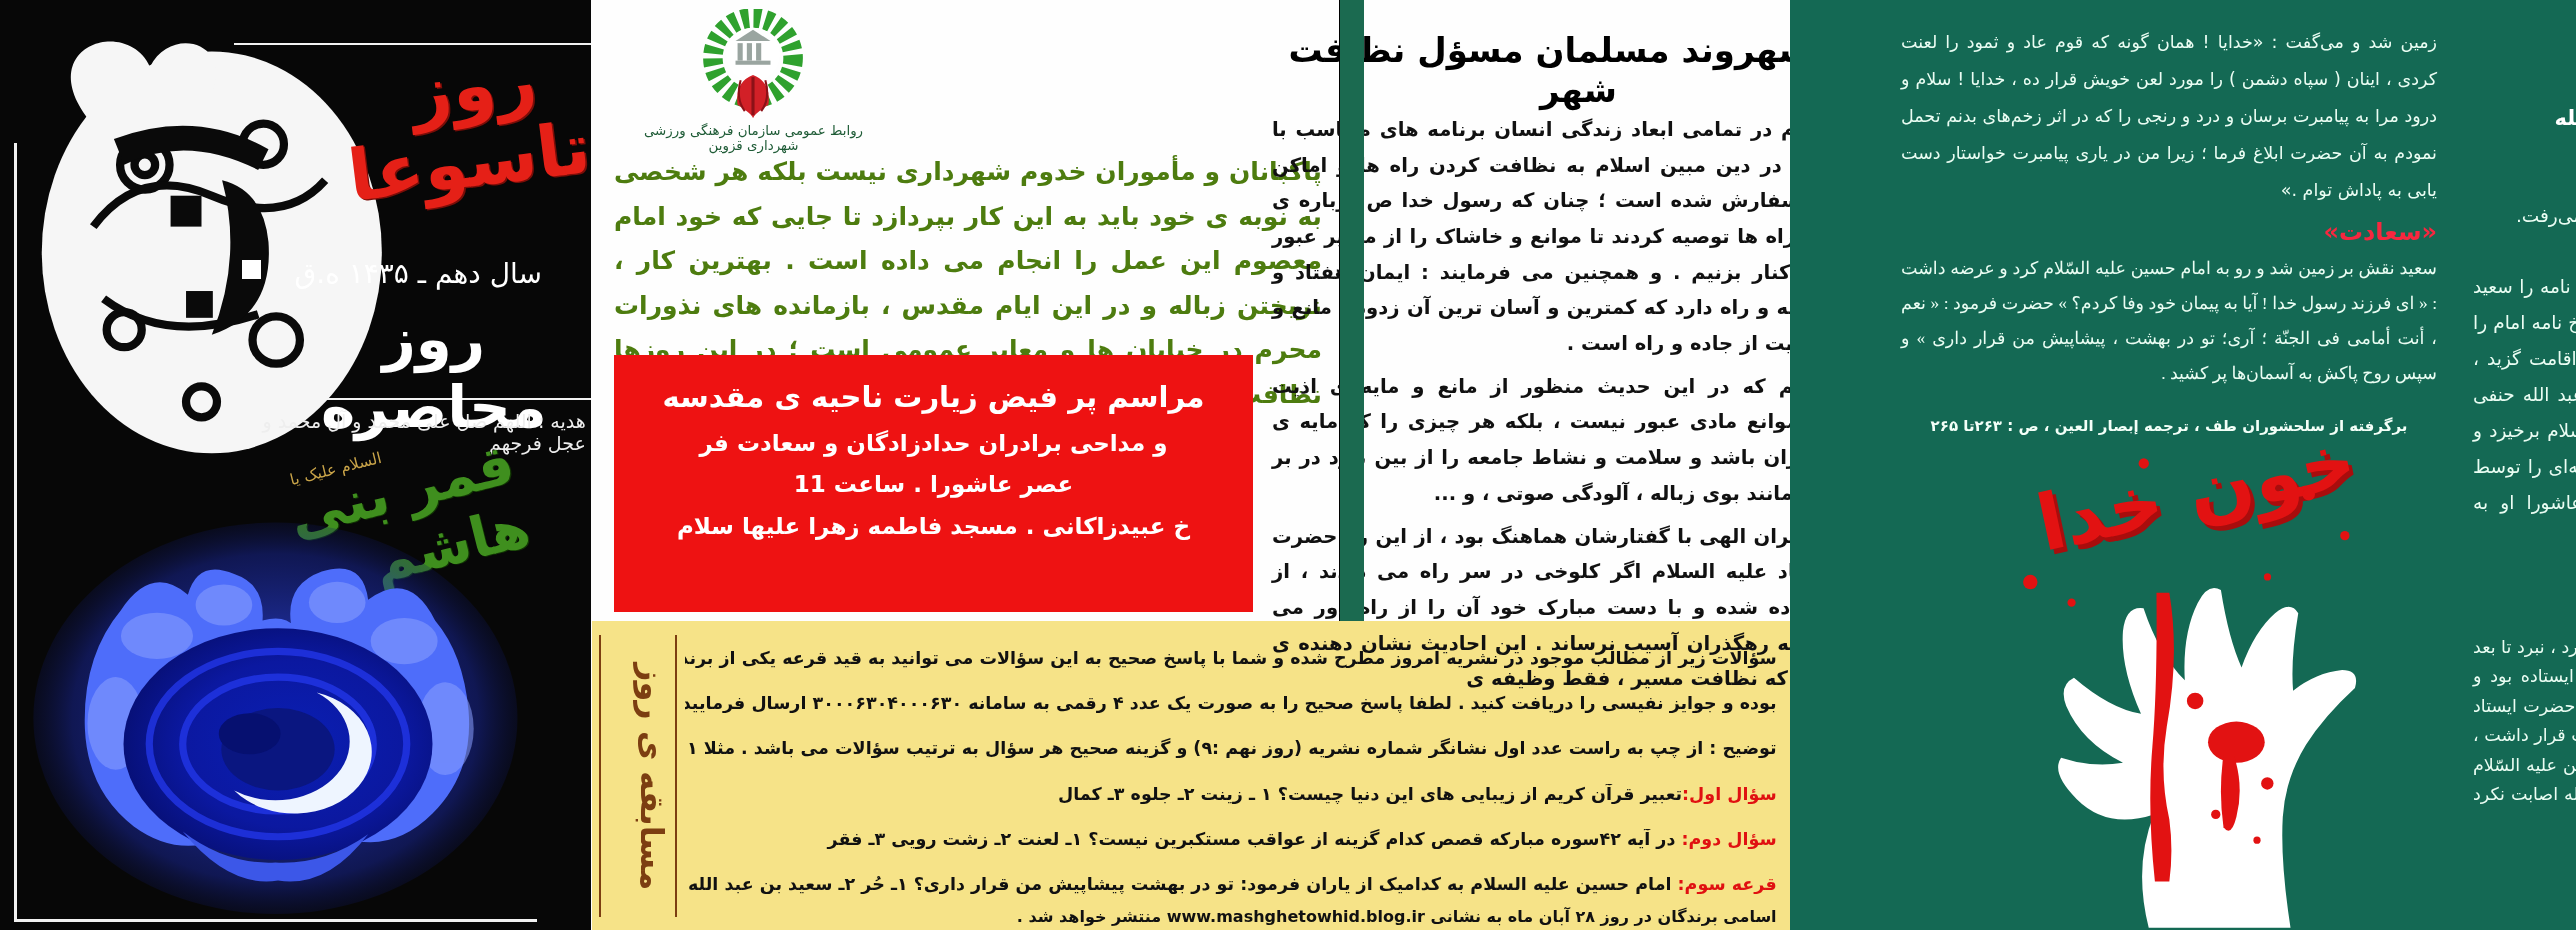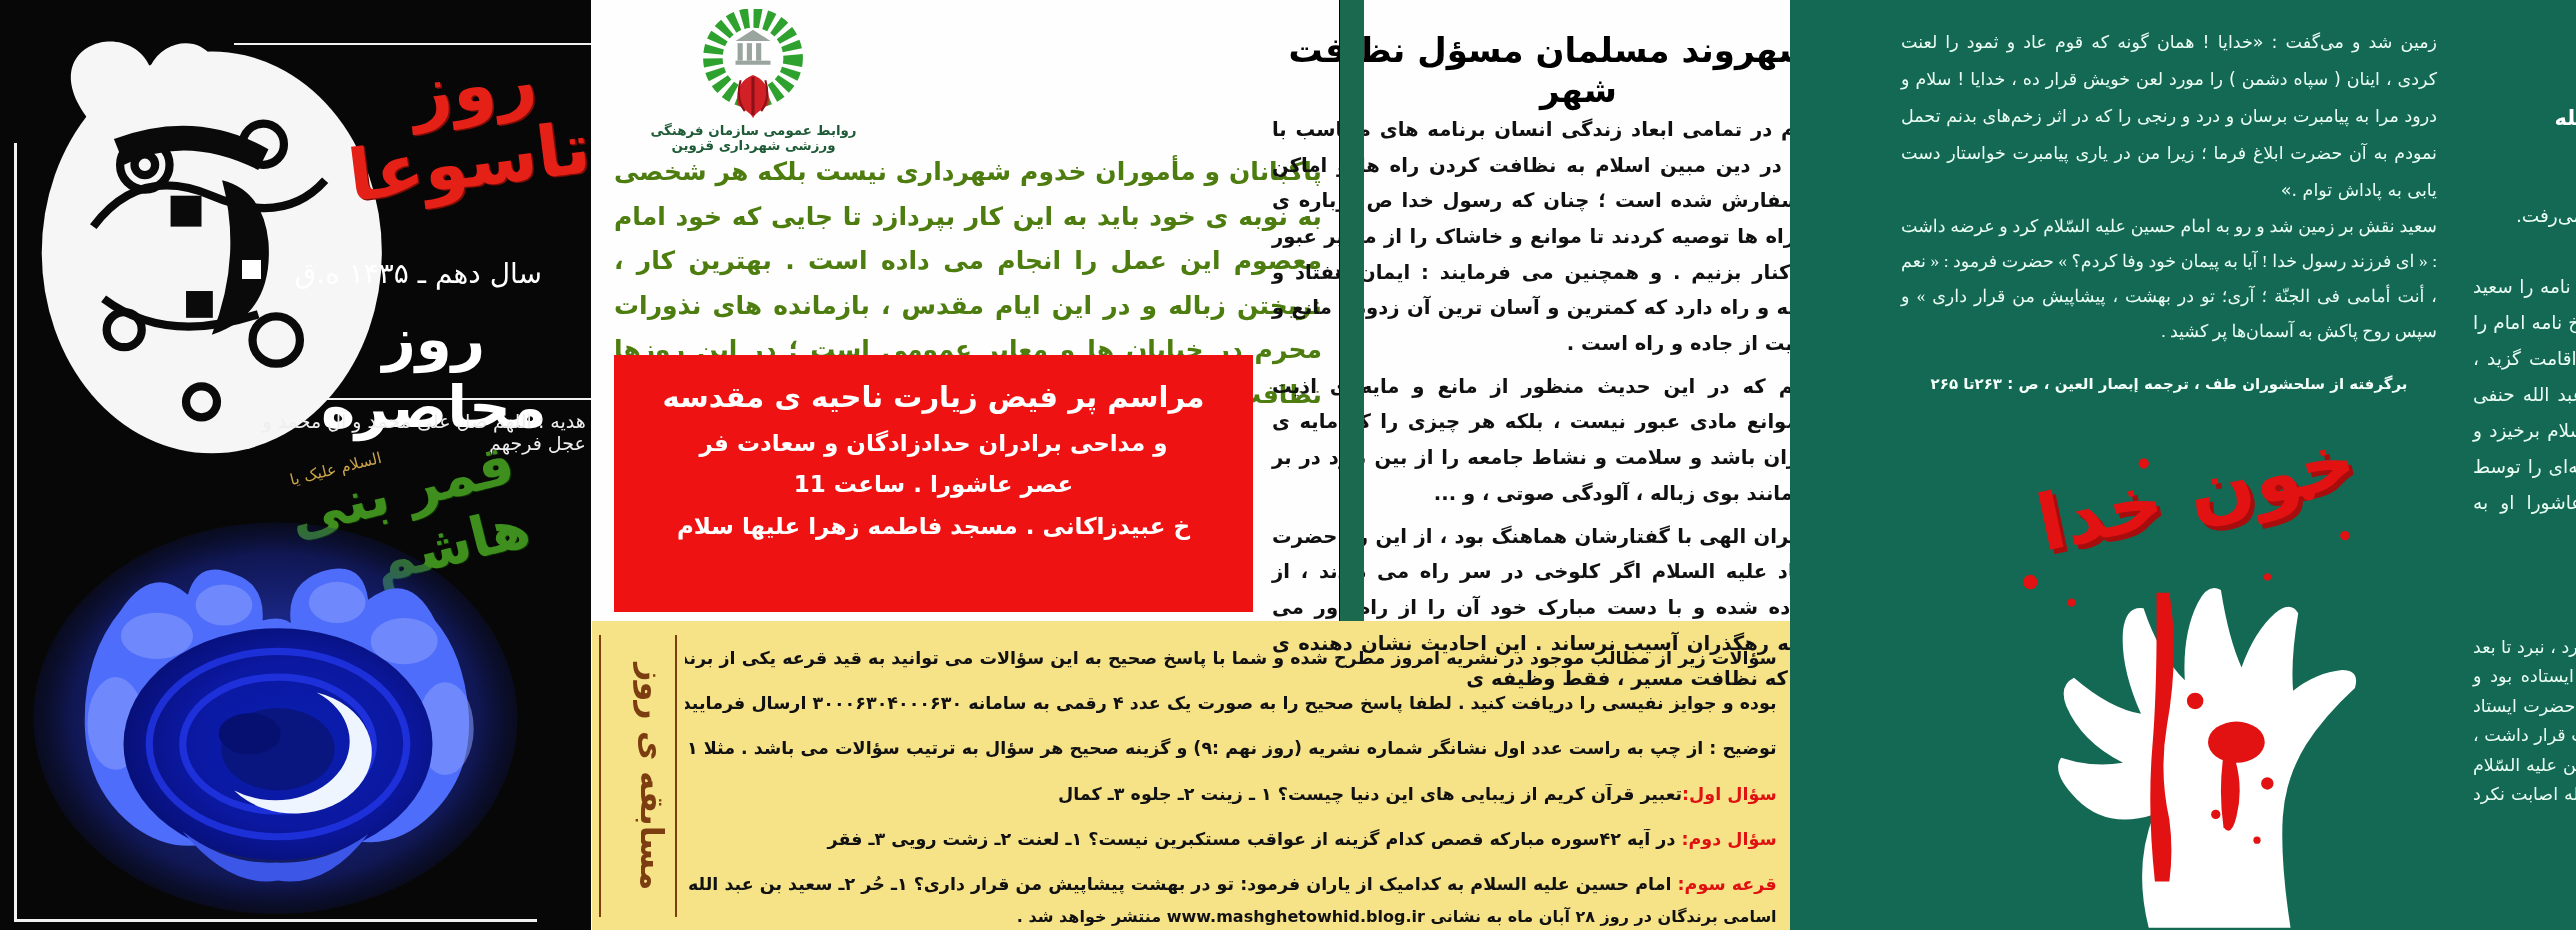--- a/index.html
+++ b/index.html
@@ -20,21 +20,21 @@
      font-weight:bold;text-align:center;}
   #masthead-gift{right:5.2px;top:410px;width:361px;color:#eee;font-size:19px;
      text-align:right;}
   #green-callig-small{left:289px;top:460px;color:#c9a449;font-size:15.5px;
      transform:rotate(-14deg);}
   #green-callig{left:216px;top:466px;width:309px;color:#3f8f1e;font-size:56px;
      font-weight:bold;transform:rotate(-14deg);text-shadow:1px 1px 0 #123704;}
   
   #panel-city{left:591px;top:0;width:748px;height:931px;background:#fefefe;}
   #logo-caption{left:39px;top:123px;width:247px;color:#1e5b36;font-size:13.4px;
-     font-weight:bold;text-align:center;}
+     font-weight:normal;text-align:center;}
   #city-cont{left:23px;top:150px;width:708px;color:#4d7c0f;font-size:25px;
      line-height:1.78;text-align:justify;font-weight:bold;}
   #event-box{left:23px;top:355px;width:639px;height:257px;background:#ee1212;
      color:#fff;text-align:center;}
   #event-title{margin-top:25px;font-size:29px;font-weight:bold;}
   .event-line{margin-top:15.5px;font-size:23px;font-weight:bold;}
   
   #quiz-box{left:592px;top:621px;width:1198px;height:310px;background:#f6e388;}
   #quiz-vtitle{left:7.2px;top:14.4px;height:282px;width:66px;
      writing-mode:vertical-rl;color:#7c3e11;font-size:32px;font-weight:bold;
@@ -217,20 +217,21 @@
       <p>رفتار رهبران الهی با گفتارشان هماهنگ بود ، از این رو حضرت امام سجاد علیه السلام اگر کلوخی در سر راه می دیدند ، از مرکب پیاده شده و با دست مبارک خود آن را از راه دور می کردند تا به رهگذران آسیب نرساند . این احادیث نشان دهنده ی این است که نظافت مسیر ، فقط وظیفه ی</p>
     </div>
   </div>
 
   <div id="crease" class="abs"></div>
 
   <div id="panel-saadat" class="abs rtl">
 
     <div id="sa-left" class="abs green-text">
       <div id="sa-left-para">زمین شد و می‌گفت : «خدایا ! همان گونه که قوم عاد و ثمود را لعنت کردی ، اینان ( سپاه دشمن ) را مورد لعن خویش قرار ده ، خدایا ! سلام و درود مرا به پیامبرت برسان و درد و رنجی را که در اثر زخم‌های بدنم تحمل نمودم به آن حضرت ابلاغ فرما ؛ زیرا من در یاری پیامبرت خواستار دست یابی به پاداش توام .»</div>
+      <div id="sa-left-head" class="red-head">«سعادت»</div>
       <div id="sa-left-para2">سعید نقش بر زمین شد و رو به امام حسین علیه السّلام کرد و عرضه داشت : « ای فرزند رسول خدا ! آیا به پیمان خود وفا کردم؟ » حضرت فرمود : « نعم ، أنت أمامی فی الجنّة ؛ آری؛ تو در بهشت ، پیشاپیش من قرار داری » و سپس روح پاکش به آسمان‌ها پر کشید .</div>
       <div id="sa-citation">برگرفته از سلحشوران طف ، ترجمه إبصار العین ، ص : ۲۶۳تا ۲۶۵</div>
     </div>
 
     <div id="khoon-wrap" class="abs">
       <div id="khoon-callig" class="abs">خون خدا</div>
       <svg class="abs" style="left:31px;top:124px;" width="495" height="361" viewBox="0 0 960 700">
 
         <path fill="#ffffff" d="M430 690 q-30 -120 10 -220 q-90 30 -150 -30 q-50 -50 -30 -80 q60 20 120 10 q-80 -40 -110 -110 q-15 -40 15 -55 q70 60 130 70 q-40 -90 -35 -160 q5 -50 40 -45 q30 90 80 140 q-5 -90 25 -150 q20 -40 45 -25 q15 95 40 150 q25 -70 65 -105 q30 -25 45 0 q-15 90 -10 150 q45 -35 95 -40 q35 0 25 35 q-60 55 -95 110 q-40 65 -45 140 q-5 85 15 215 Z"></path>
 

